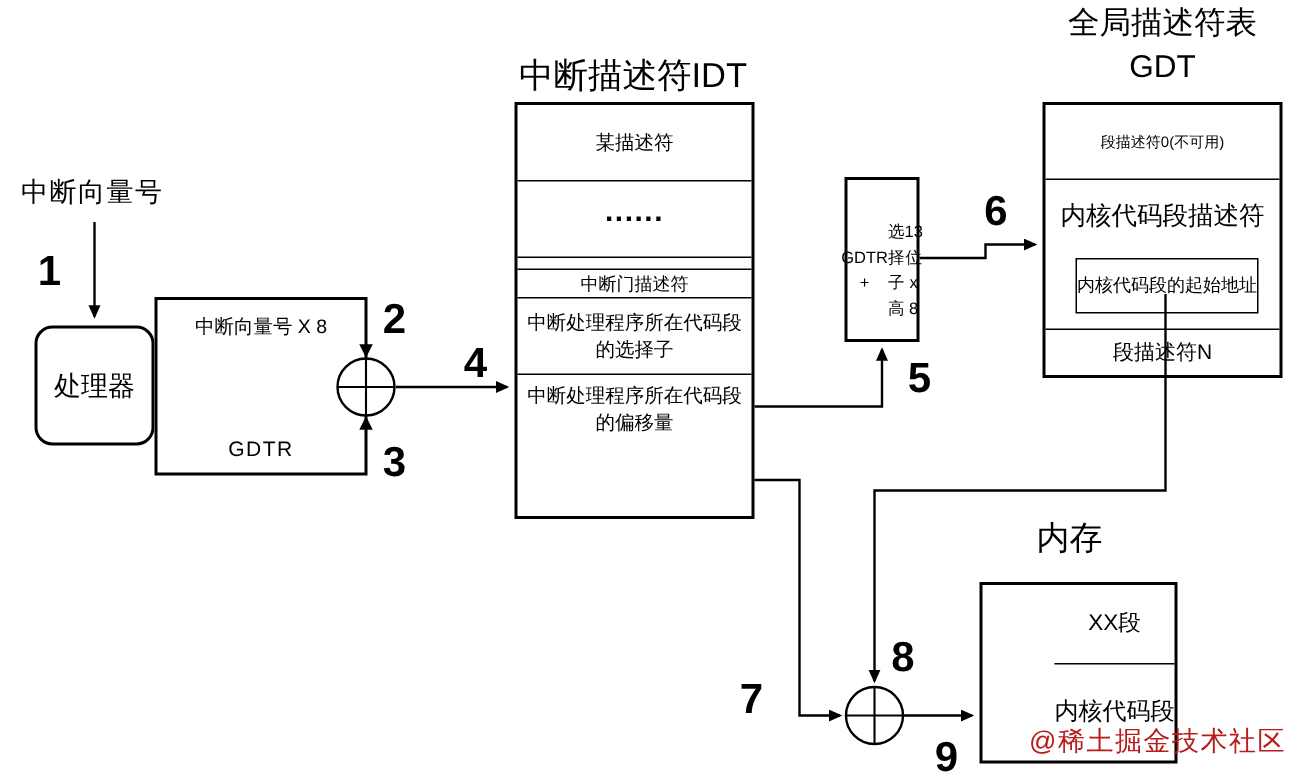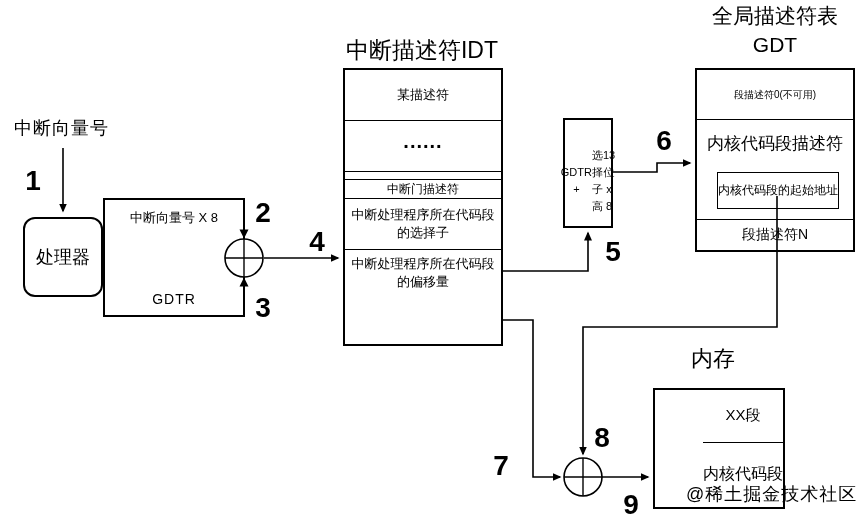--- a/index.html
+++ b/index.html
@@ -103,21 +103,21 @@
     border: 2px solid #000; background: #fff;
     display: flex; flex-direction: column; padding-left: 48px;
   }
   #mem-table .row { display: flex; align-items: center; justify-content: center; border-top: 1.5px solid #000; }
   #mem-table .row:first-child { border-top: none; }
   #mem-table .m0 { height: 58px; font-size: 15px; }
   #mem-table .m1 { height: 73px; font-size: 16px; }
 
   #watermark {
     left: 686px; top: 482px; font-size: 18px; letter-spacing: 1px;
-    color: #000000; z-index: 7;
+    color: #b91c1c; z-index: 7;
   }
 </style>
 </head>
 <body>
 
 <div id="stage">
 
   <div class="abs" id="lbl-vector">中断向量号</div>
 
   <div class="abs ctr" id="idt-title">中断描述符IDT</div>

